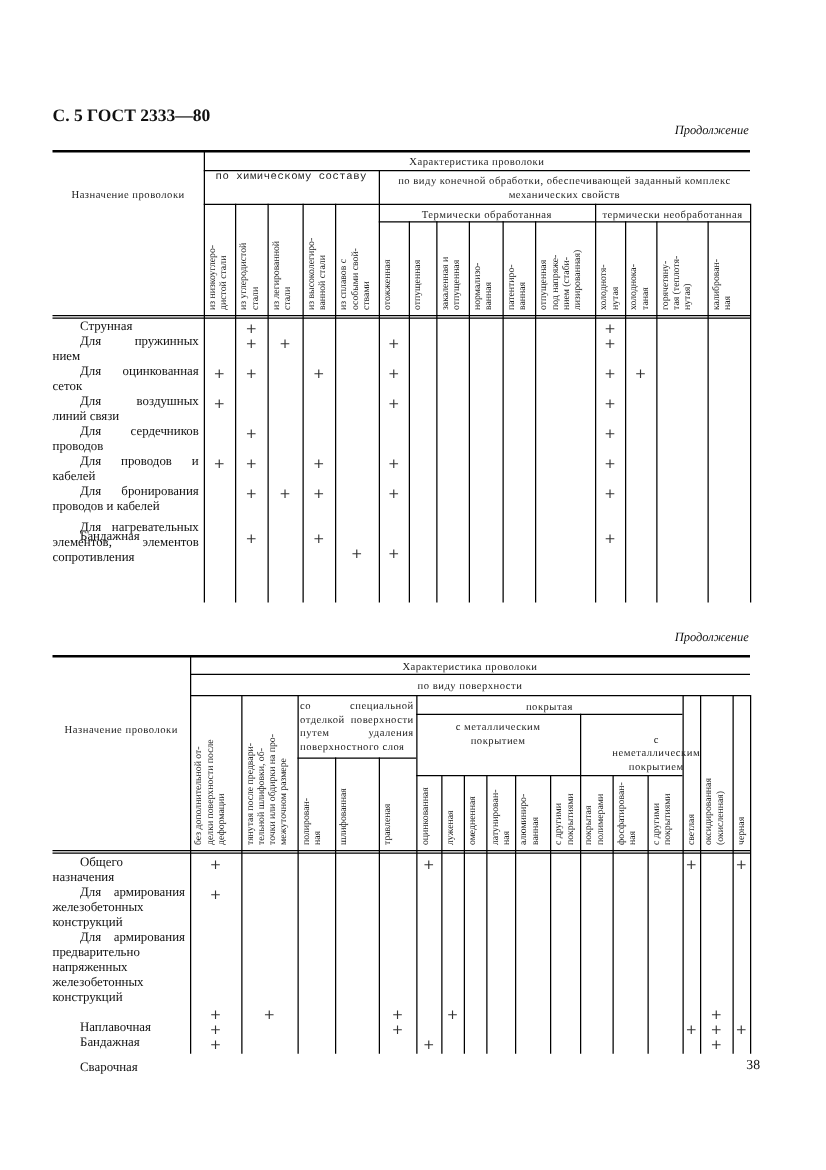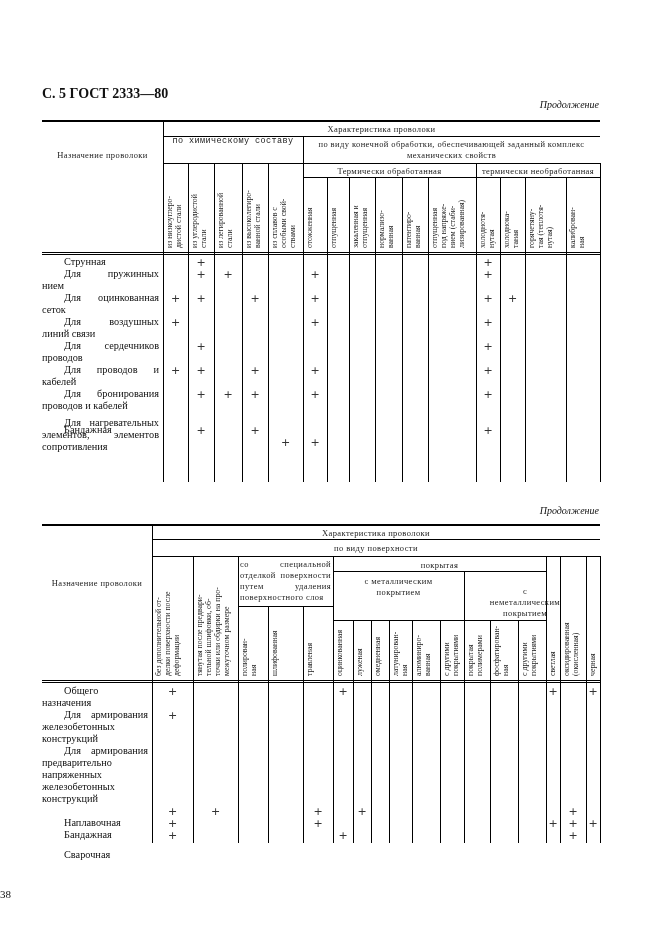--- a/index.html
+++ b/index.html
@@ -1,21 +1,21 @@
 <!DOCTYPE html>
 <html><head>
 <meta charset="utf-8">
 <style>
   html, body { margin: 0; padding: 0; background: #ffffff; }
   body { width: 661px; height: 936px; position: relative; overflow: hidden;
          font-family: "Liberation Serif", "DejaVu Serif", serif; color: #111; }
   .abs { position: absolute; }
   .page-title { left: 42px; top: 86px; font-weight: bold; font-size: 14px; }
   .cont { font-style: italic; font-size: 10px; right: 62px; }
-  .pagenum { left: 0; width: 608px; text-align: left; top: 888px; font-size: 11px; }
+  .pagenum { left: 0; width: 608px; text-align: right; top: 846px; font-size: 11px; }
   .line { position: absolute; background: #000; }
   .hdr { position: absolute; font-size: 8.5px; letter-spacing: 0.4px; text-align: center; line-height: 11px; color: #222; }
   .vert { position: absolute; font-size: 7.8px; line-height: 9px; color: #222;
           writing-mode: vertical-rl; transform: rotate(180deg); text-align: left;
           white-space: pre-line; overflow: hidden; }
   .rowname { position: absolute; font-size: 10.3px; line-height: 12px; color: #111;
              text-align: justify; text-align-last: left; white-space: pre-line; }
   .plus { position: absolute; font-size: 11px; line-height: 11px; width: 10px; text-align: center; color: #333;
           font-family: "DejaVu Sans", sans-serif; }
 </style>

